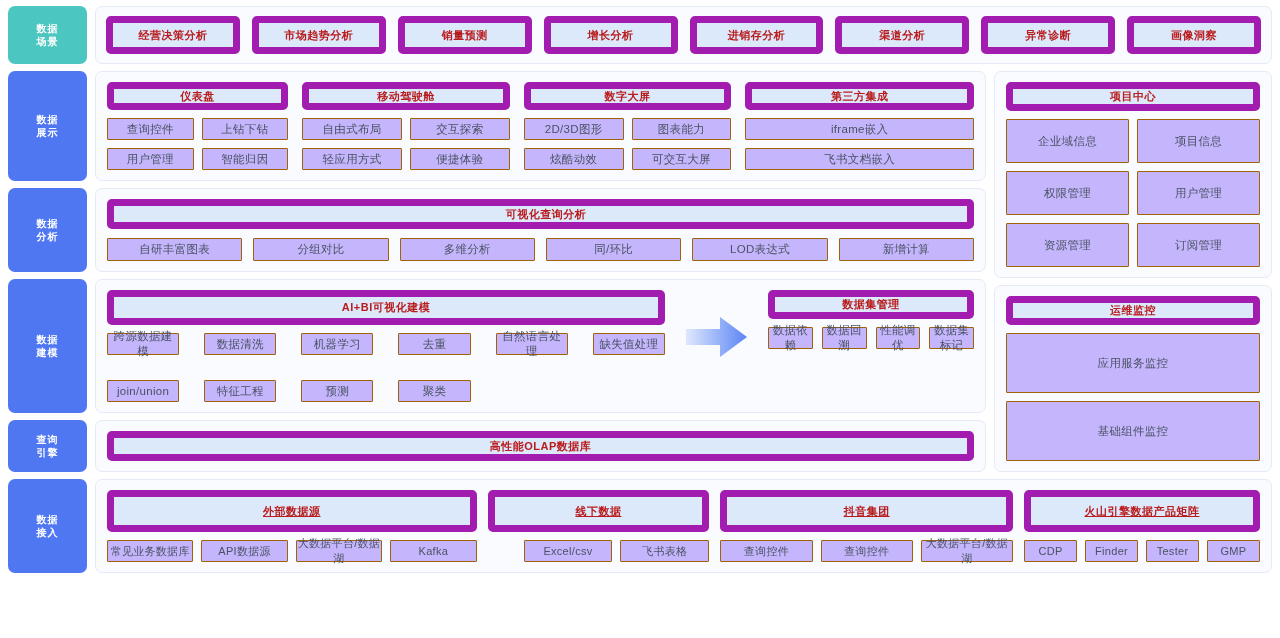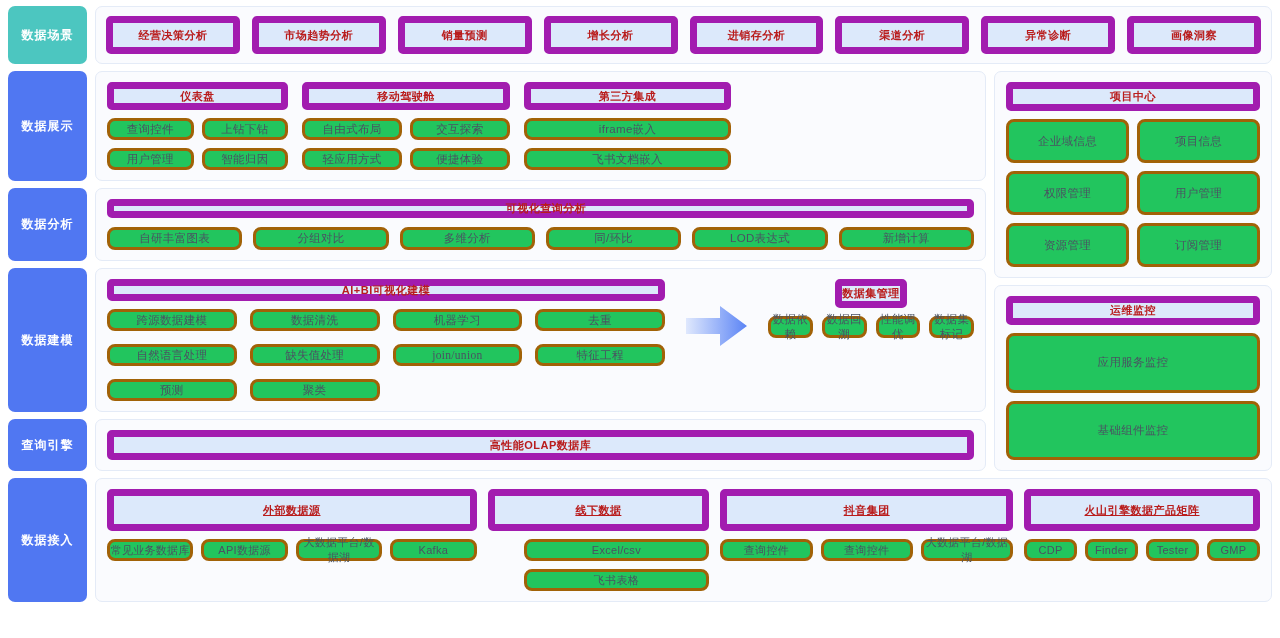--- a/index.html
+++ b/index.html
@@ -9,22 +9,22 @@
     font-family: "Liberation Sans", "DejaVu Sans", sans-serif;
     overflow: hidden;
   }
   .page { width: 1280px; height: 638px; padding: 6px 8px 4px 8px; display: flex; flex-direction: column; gap: 7px; }
 
   
   .row { display: flex; gap: 8px; align-items: stretch; }
   .rail {
     width: 79px; flex: 0 0 79px;
     border-radius: 7px;
-    display: flex; flex-direction: row; align-items: center; justify-content: center;
-    color: #ffffff; font-size: 12px; font-weight: bold; line-height: 1.35;
+    display: flex; flex-direction: column; align-items: center; justify-content: center;
+    color: #ffffff; font-size: 10px; font-weight: bold; line-height: 1.35;
     letter-spacing: 1px;
   }
   .rail.teal { background: #4cc6c0; }
   .rail.blue { background: #5077f2; }
   .rail span { display: block; text-align: center; }
 
   .panel {
     flex: 1 1 auto;
     background: #fafbfe;
     border: 1px solid #e4ebf7;
@@ -38,23 +38,23 @@
     border: 7px solid #a21caf;
     border-radius: 5px;
     color: #b91c1c;
     font-size: 11px;
     font-weight: bold;
     display: flex; align-items: center; justify-content: center;
     text-align: center;
     letter-spacing: .5px;
   }
   .chip {
-    background: #22c55e;
-    border: 3px solid #a16207;
-    border-radius: 8px;
+    background: #c4b5fd;
+    border: 1px solid #a16207;
+    border-radius: 1px;
     color: #4a5262;
     font-size: 11.5px;
     display: flex; align-items: center; justify-content: center;
     text-align: center;
     letter-spacing: .3px;
     min-height: 22px;
   }
 
   
   .scenario-row .panel { padding: 9px 10px; }
@@ -78,45 +78,45 @@
 
   
   .display-cols { display: grid; grid-template-columns: 1.03fr 1.18fr 1.18fr 1.30fr; gap: 14px; }
   .col { display: flex; flex-direction: column; gap: 8px; }
   .col .pill { height: 28px; }
   .sub2 { display: grid; grid-template-columns: 1fr 1fr; gap: 8px; }
   .sub1 { display: grid; grid-template-columns: 1fr; gap: 8px; }
   .sub2 .chip, .sub1 .chip { height: 22px; }
 
   
-  .analysis .pill { height: 19px; width: 100%; padding-left: 11px; }
+  .analysis .pill { height: 30px; width: 100%; padding-left: 11px; }
   .analysis-chips { display: grid; grid-template-columns: repeat(6, 1fr); gap: 11px; margin-top: 9px; }
   .analysis-chips .chip { height: 23px; }
 
   
   .model-wrap { display: flex; align-items: flex-start; gap: 0; }
   .model-left { flex: 0 0 558px; display: flex; flex-direction: column; gap: 8px; }
-  .model-left .pill { height: 22px; }
-  .model-grid { display: grid; grid-template-columns: repeat(4, 1fr); gap: 13px; font-family: Liberation Serif, serif; }
+  .model-left .pill { height: 35px; }
+  .model-grid { display: grid; grid-template-columns: repeat(6, 1fr); gap: 25px; }
   .model-grid .chip { height: 22px; }
   .arrow-cell { flex: 1 1 auto; display: flex; align-items: center; justify-content: center; padding-top: 26px; }
-  .model-right { flex: 0 0 206px; display: flex; flex-direction: column; gap: 8px; align-items: center; }
+  .model-right { flex: 0 0 206px; display: flex; flex-direction: column; gap: 8px; }
   .model-right .pill { height: 29px; }
   .model-right-grid { display: grid; grid-template-columns: 1fr 1fr 1fr 1fr; gap: 9px; }
   .model-right-grid .chip { height: 22px; }
 
   
   .engine .pill { height: 30px; width: 100%; }
 
   
   .ingest-cols { display: grid; grid-template-columns: 1.30fr 0.78fr 1.03fr 0.83fr; gap: 11px; }
   .ingest-cols .pill { height: 42px; text-decoration: underline; }
   .chips-flow { display: grid; gap: 8px; }
   .chips-flow.c4 { grid-template-columns: repeat(4, 1fr); }
-  .chips-flow.c2 { grid-template-columns: repeat(1, 1fr); margin-left: 36px; }
+  .chips-flow.c2 { grid-template-columns: repeat(2, 1fr); margin-left: 36px; }
   .chips-flow.c3 { grid-template-columns: repeat(3, 1fr); }
   .chips-flow .chip { height: 22px; font-size: 11px; }
 
   .arrow-svg { display: block; }
 </style>
 </head>
 <body>
 
 <div class="page">
 
@@ -164,20 +164,29 @@
             <div class="col">
               <div class="pill">移动驾驶舱</div>
               <div class="sub2">
                 <div class="chip">自由式布局</div>
                 <div class="chip">交互探索</div>
                 <div class="chip">轻应用方式</div>
                 <div class="chip">便捷体验</div>
               </div>
             </div>
 
+            <div class="col">
+              <div class="pill">数字大屏</div>
+              <div class="sub2">
+                <div class="chip">2D/3D图形</div>
+                <div class="chip">图表能力</div>
+                <div class="chip">炫酷动效</div>
+                <div class="chip">可交互大屏</div>
+              </div>
+            </div>
 
             <div class="col">
               <div class="pill">第三方集成</div>
               <div class="sub1">
                 <div class="chip">iframe嵌入</div>
                 <div class="chip">飞书文档嵌入</div>
               </div>
             </div>
 
           </div>

